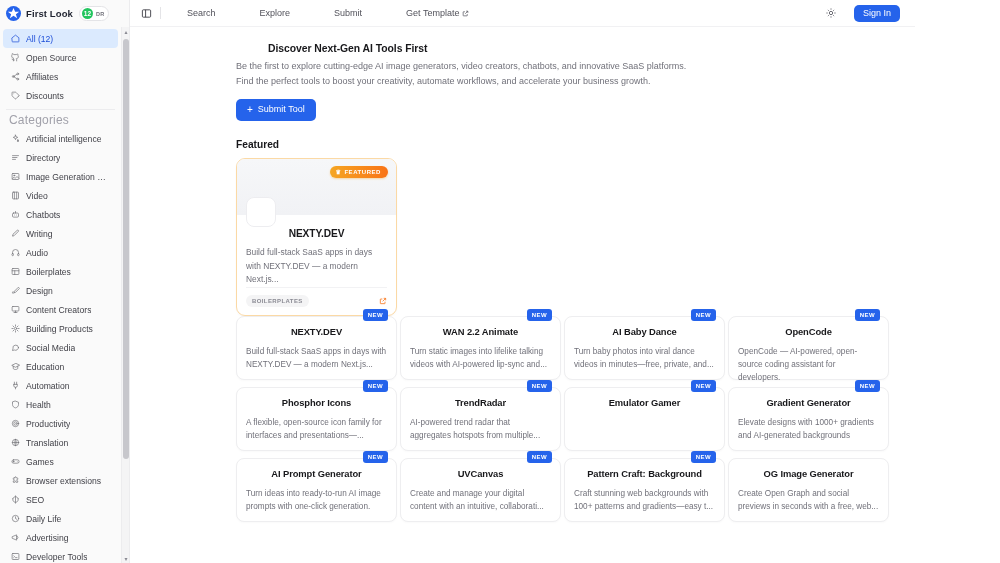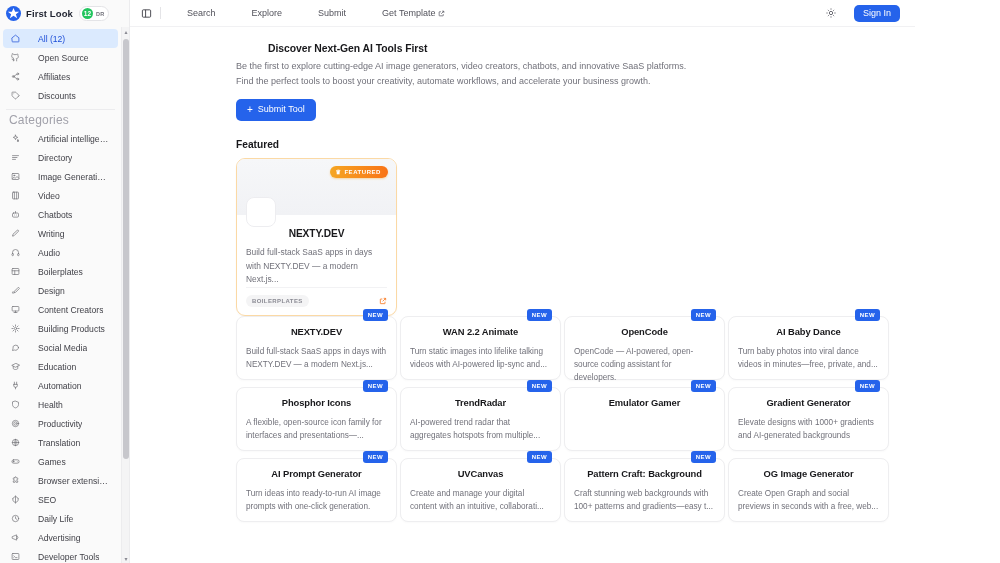--- a/index.html
+++ b/index.html
@@ -53,21 +53,21 @@
 
   .nav-scroll {
     flex: 1 1 auto;
     overflow: hidden;
     padding-right: 8px;
     position: relative;
   }
   .nav-list { padding: 2px 0 0 0; }
   .nav-item {
     display: flex; align-items: center;
-    gap: 18px;
+    gap: 6px;
     height: 19px;
     padding: 0 8px;
     font-size: 8.6px;
     color: #3f3f46;
     border-radius: 4px;
     margin: 0 3px 0px 3px;
     white-space: nowrap;
     overflow: hidden;
   }
   .nav-item.active { background: #dbeafe; color: #1d4ed8; font-weight: 400; }
@@ -106,21 +106,21 @@
     padding: 0 4px 0 10px;
     border-bottom: 1px solid #f1f1f3;
     background: #fff;
   }
   .panel-icon {
     width: 13px; height: 13px; display: flex; align-items: center; justify-content: center;
     color: #3f3f46; margin-right: 7px;
   }
   .panel-icon svg { width: 11px; height: 11px; }
   .topbar-divider { width: 1px; height: 12px; background: #e4e4e7; margin-right: 12px; }
-  .topnav { display: flex; align-items: center; gap: 8px; }
+  .topnav { display: flex; align-items: center; gap: 16px; }
   .topnav a {
     font-size: 9px; color: #52525b; text-decoration: none;
     padding: 0 14px; display: flex; align-items: center; gap: 3px;
     white-space: nowrap;
   }
   .ext-ico { width: 7px; height: 7px; display: inline-flex; }
   .ext-ico svg { width: 7px; height: 7px; }
   .topbar-right { margin-left: auto; display: flex; align-items: center; gap: 16px; padding-right: 11px; }
   .sun-ico { width: 13px; height: 13px; color: #52525b; display: flex; align-items: center; justify-content: center; }
   .sun-ico svg { width: 10px; height: 10px; }
@@ -606,27 +606,27 @@
               <div class="card-name">NEXTY.DEV</div>
               <div class="card-desc">Build full-stack SaaS apps in days with NEXTY.DEV — a modern Next.js...</div>
             </div>
             <div class="card">
               <span class="card-badge">NEW</span>
               <div class="card-name">WAN 2.2 Animate</div>
               <div class="card-desc">Turn static images into lifelike talking videos with AI-powered lip-sync and...</div>
             </div>
             <div class="card">
               <span class="card-badge">NEW</span>
+              <div class="card-name">AI Baby Dance</div>
+              <div class="card-desc">Turn baby photos into viral dance videos in minutes—free, private, and...</div>
+            </div>
+            <div class="card">
+              <span class="card-badge">NEW</span>
               <div class="card-name">OpenCode</div>
               <div class="card-desc">OpenCode — AI-powered, open-source coding assistant for developers.</div>
-            </div>
-            <div class="card">
-              <span class="card-badge">NEW</span>
-              <div class="card-name">AI Baby Dance</div>
-              <div class="card-desc">Turn baby photos into viral dance videos in minutes—free, private, and...</div>
             </div>
             <div class="card">
               <span class="card-badge">NEW</span>
               <div class="card-name">Phosphor Icons</div>
               <div class="card-desc">A flexible, open-source icon family for interfaces and presentations—...</div>
             </div>
             <div class="card">
               <span class="card-badge">NEW</span>
               <div class="card-name">TrendRadar</div>
               <div class="card-desc">AI-powered trend radar that aggregates hotspots from multiple...</div>

